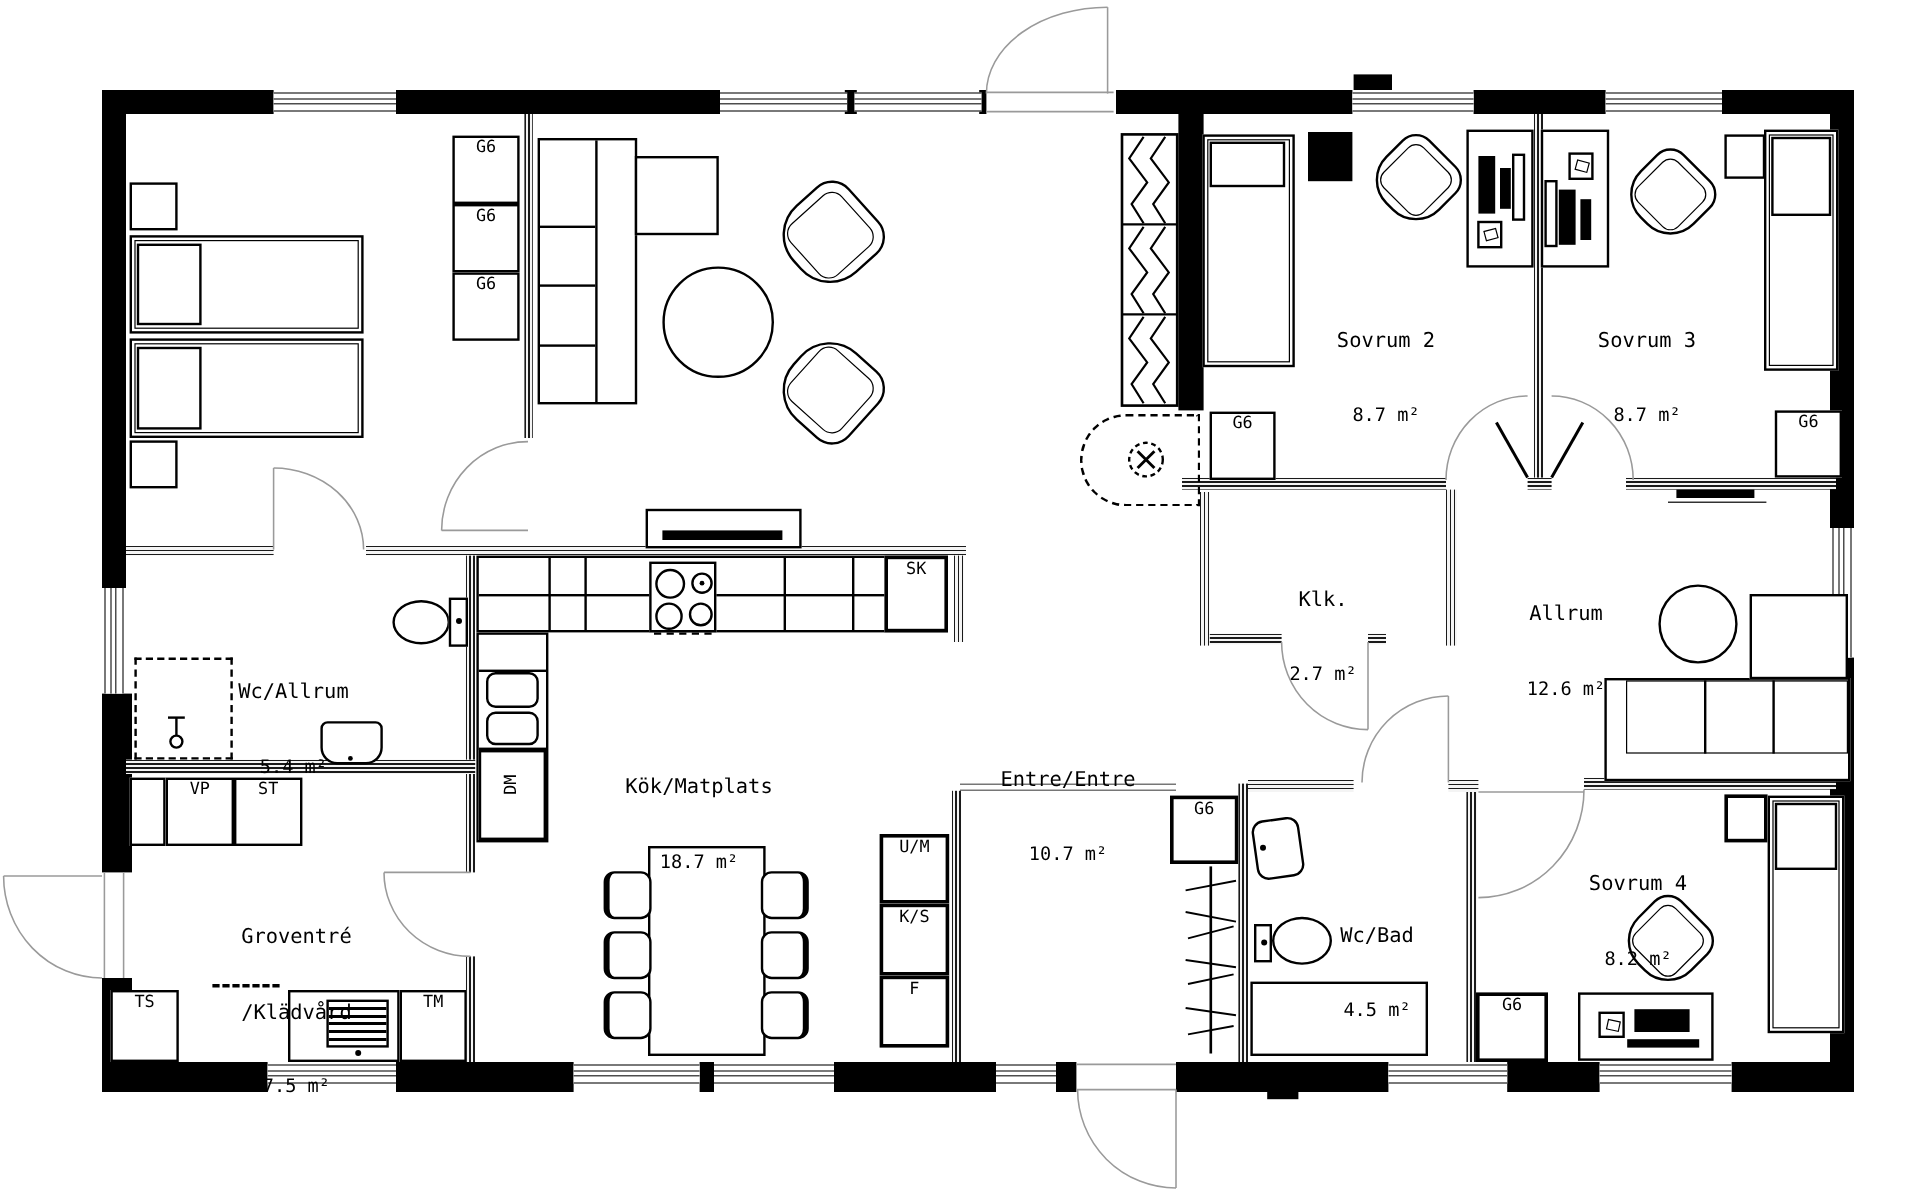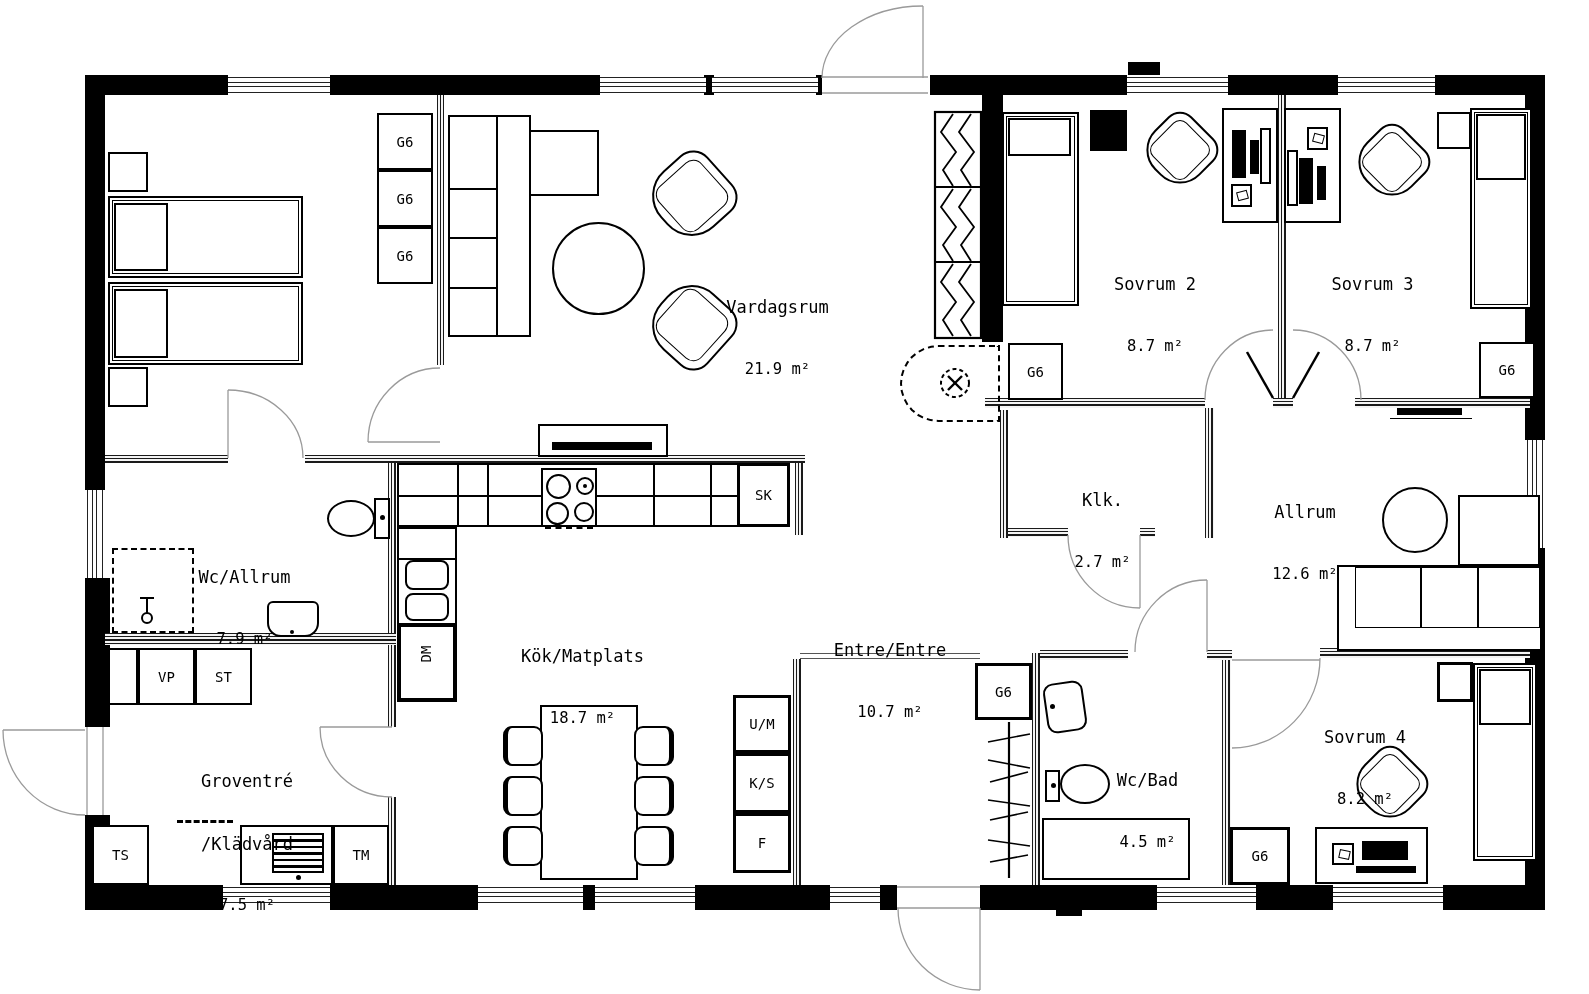--- a/index.html
+++ b/index.html
@@ -13,21 +13,21 @@
         background-image:linear-gradient(#222,#222),linear-gradient(#222,#222);
         background-size:100% 1px;background-position:0 34%,0 64%;background-repeat:no-repeat;box-sizing:border-box;}
   .winv{position:absolute;background-color:#fff;border-left:1.5px solid #222;border-right:1.5px solid #222;
         background-image:linear-gradient(#222,#222),linear-gradient(#222,#222);
         background-size:1px 100%;background-position:34% 0,64% 0;background-repeat:no-repeat;box-sizing:border-box;}
   .box{position:absolute;border:2px solid #000;background:#fff;box-sizing:border-box;}
   .b25{border-width:2.5px;}
   .b3{border-width:3px;}
   .dark{position:absolute;background:#000;}
   .round{border-radius:50%;}
-  .flexc{display:flex;align-items:center;justify-content:center;}
+  .flexc{display:flex;align-items:flex-start;justify-content:center;}
   .hline{position:absolute;background:#000;height:1.5px;}
   .vline{position:absolute;background:#000;width:1.5px;}
   .dash{position:absolute;border:2px dashed #000;background:transparent;box-sizing:border-box;}
   .thinline{position:absolute;border-top:1px solid #555;border-bottom:1px solid #555;background:#fff;box-sizing:border-box;}
   .lbl{position:absolute;text-align:center;line-height:1.28;white-space:pre;}
   .rname{font-size:17px;}
   .rarea{font-size:15.5px;}
   .cab{font-size:14px;}
   .chair{position:absolute;border:2px solid #000;background:#fff;border-radius:9px;box-sizing:border-box;}
   .inner{position:absolute;border:1.2px solid #000;background:transparent;box-sizing:border-box;}
@@ -340,38 +340,35 @@
       <span>TS</span>
     </div>
   <div class="abs" style="left:177px;top:820px;width:56px;height:0;border-top:3px dashed #000"></div>
   <div class="box b25" style="left:240px;top:825px;width:93px;height:60px"></div>
   <div class="abs" style="left:272px;top:833px;width:52px;height:40px;border:2px solid #000;background:repeating-linear-gradient(to bottom,#fff 0 4px,#000 4px 6.5px)"></div>
   <div class="dark round" style="left:296px;top:875px;width:5px;height:5px"></div>
   <div class="box b25 flexc cab" style="left:333px;top:825px;width:56px;height:60px">
       <span>TM</span>
     </div>
 
-  <div class="lbl" style="left:700px;top:256px;width:155px">
-    <div class="rname">Vardagsrum</div>
-    <div class="rarea">21.9 m²</div></div>
   <div class="lbl" style="left:1085px;top:233px;width:140px">
     <div class="rname">Sovrum 2</div>
     <div class="rarea">8.7 m²</div></div>
   <div class="lbl" style="left:1300px;top:233px;width:145px">
     <div class="rname">Sovrum 3</div>
     <div class="rarea">8.7 m²</div></div>
   <div class="lbl" style="left:1040px;top:449px;width:125px">
     <div class="rname">Klk.</div>
     <div class="rarea">2.7 m²</div></div>
   <div class="lbl" style="left:1240px;top:461px;width:130px">
     <div class="rname">Allrum</div>
     <div class="rarea">12.6 m²</div></div>
   <div class="lbl" style="left:172px;top:526px;width:145px">
     <div class="rname">Wc/Allrum</div>
-    <div class="rarea">7.9 m²</div></div>
+    <div class="rarea">5.4 m²</div></div>
   <div class="lbl" style="left:505px;top:605px;width:155px">
     <div class="rname">Kök/Matplats</div>
     <div class="rarea">18.7 m²</div></div>
   <div class="lbl" style="left:815px;top:599px;width:150px">
     <div class="rname">Entre/Entre</div>
     <div class="rarea">10.7 m²</div></div>
   <div class="lbl" style="left:1075px;top:729px;width:145px">
     <div class="rname">Wc/Bad</div>
     <div class="rarea">4.5 m²</div></div>
   <div class="lbl" style="left:1295px;top:686px;width:140px">

